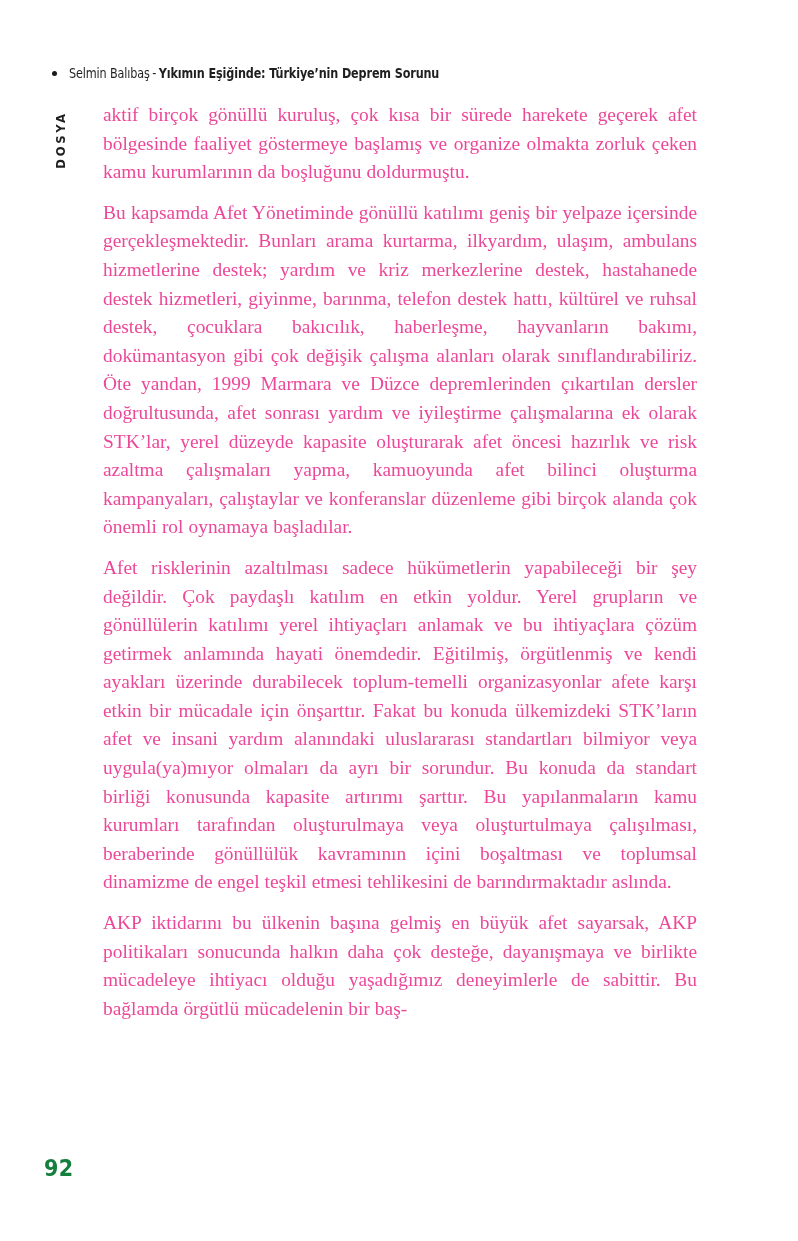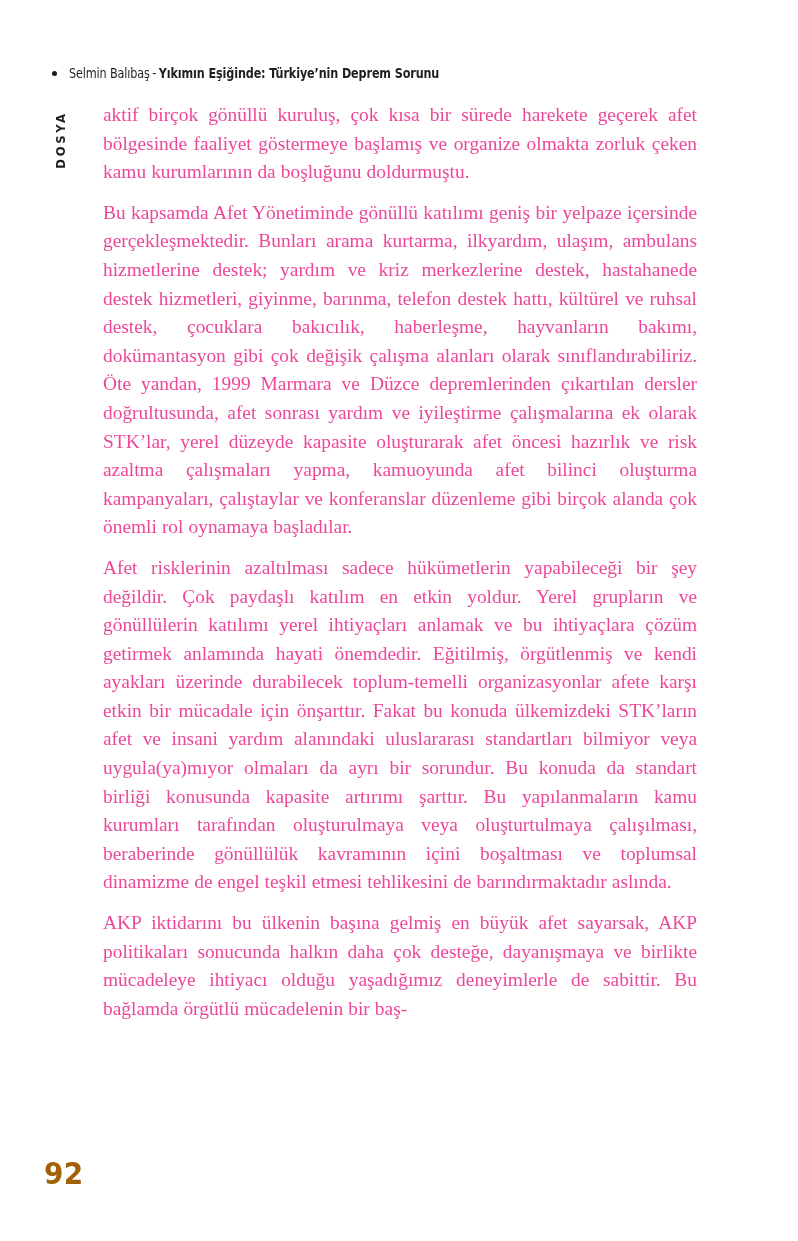--- a/index.html
+++ b/index.html
@@ -106,23 +106,23 @@
   .body-par:last-child {
     margin-bottom: 8px;
   }
 
   
   .folio {
     position: absolute;
     left: 44px;
     top: 1155px;
     font-family: "DejaVu Sans Condensed", "Liberation Sans Narrow", "Liberation Sans", sans-serif;
-    font-size: 31px;
+    font-size: 23px;
     font-weight: 700;
-    color: #a16207;
+    color: #15803d;
     letter-spacing: 0.3px;
   }
 </style>
 </head>
 <body>
 
 <div class="page">
 
   <div class="running-head">
     <span class="rh-bullet"></span>

